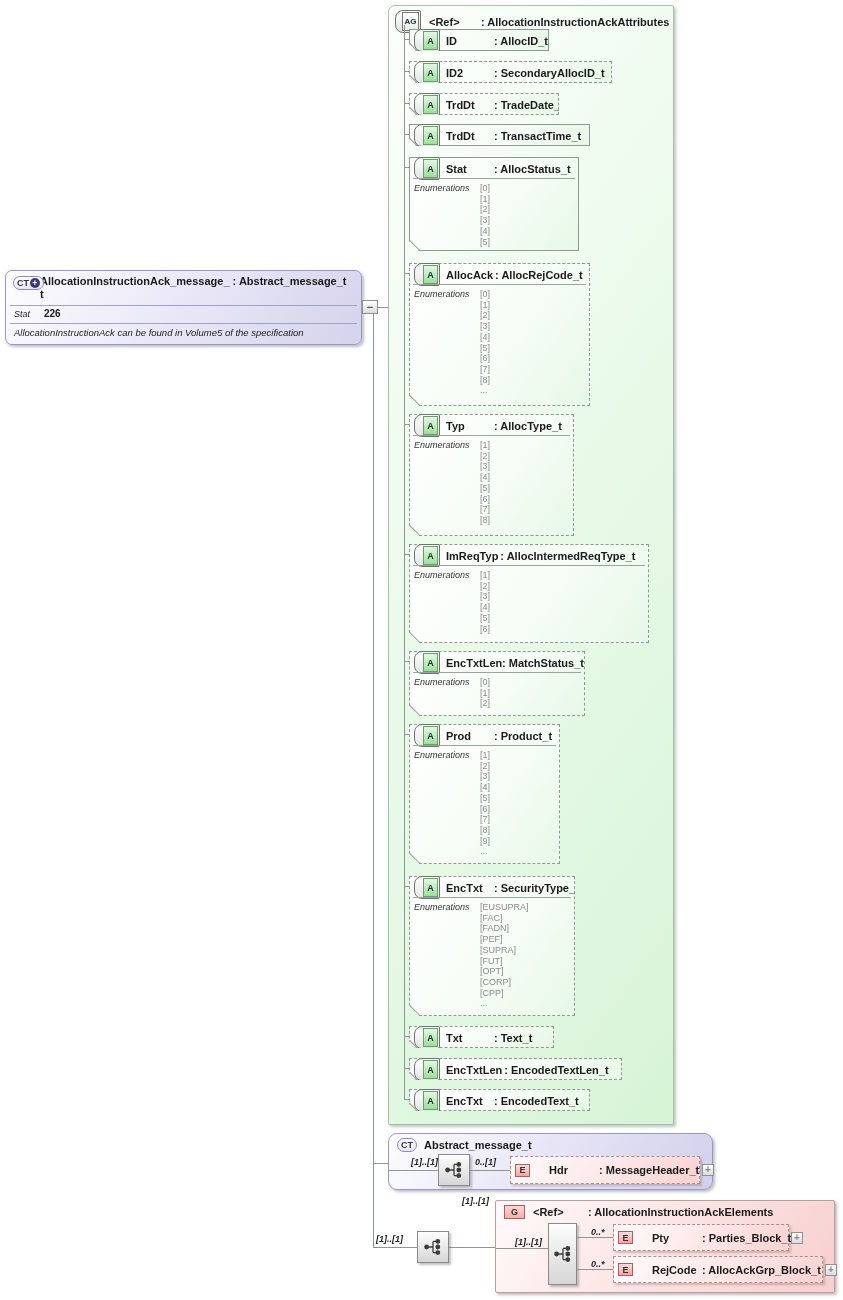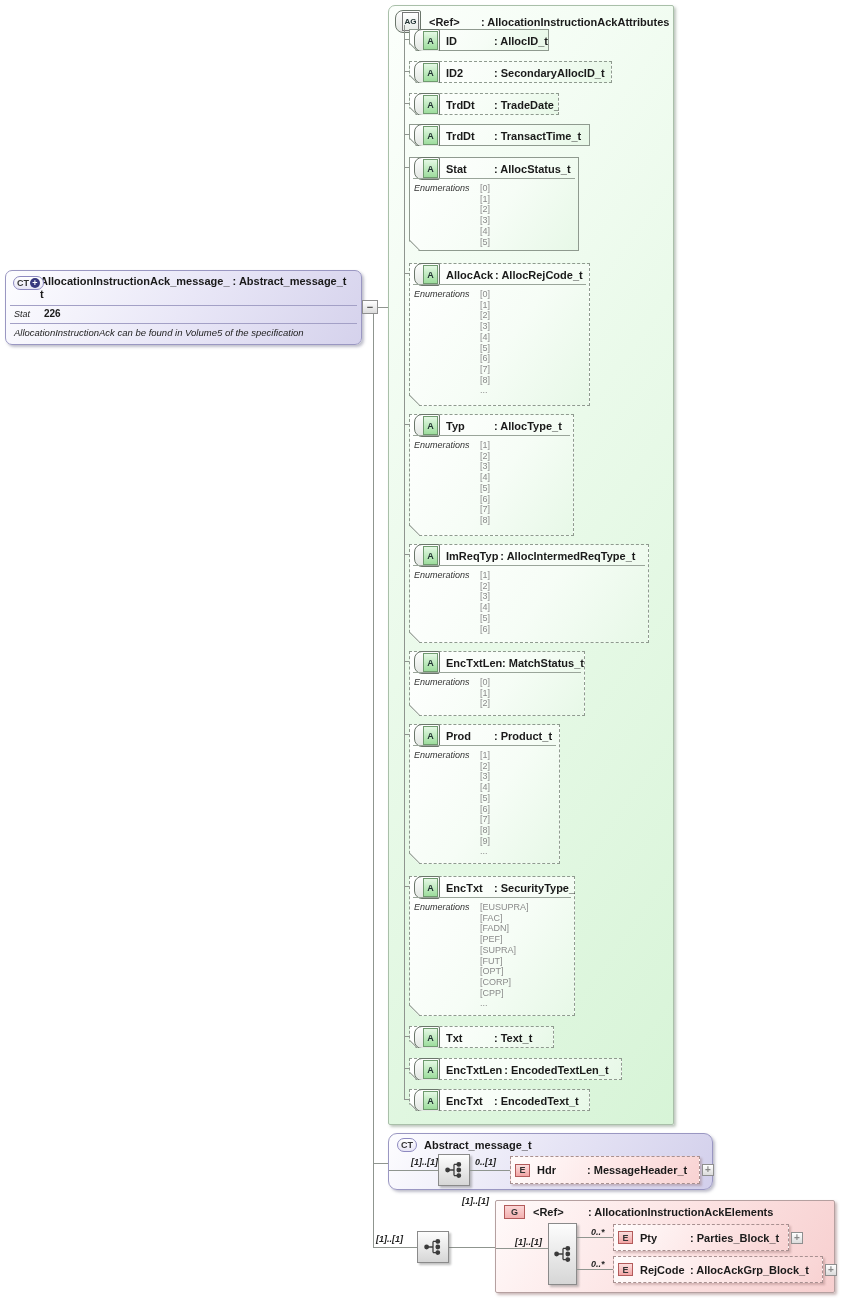--- a/index.html
+++ b/index.html
@@ -87,21 +87,21 @@
     font-size:11px;font-weight:bold;white-space:nowrap}
 
   
   .el-box{position:absolute;border:1px dashed #a89090;
     background:linear-gradient(125deg,#fffcfc 0%,#fde8e8 50%,#f8d2d2 100%);
     box-shadow:1.5px 1.5px 2px rgba(140,100,100,.35);
     display:flex;align-items:center;padding-left:4px;font-size:11px;font-weight:bold;white-space:nowrap}
   .el-box .eicon{flex:0 0 15px;width:15px;height:13px;border:1px solid #b35b5b;
     background:linear-gradient(#fbdede,#f2a5a5);font-size:9px;font-weight:bold;color:#333;
     display:flex;align-items:center;justify-content:center}
-  .el-box .nm{margin-left:7px;min-width:50px}
+  .el-box .nm{margin-left:19px;min-width:50px}
 
   
   .grp-box{position:absolute;left:495px;top:1200px;width:340px;height:93px;
     border:1px solid #b5a0a0;border-radius:2px;
     background:linear-gradient(125deg,#fffafa 0%,#fce3e3 50%,#f7cfcf 100%);
     box-shadow:2px 2px 3px rgba(140,100,100,.45)}
   .grp-head{position:absolute;left:8px;top:4px;display:flex;align-items:center;font-size:11px;font-weight:bold;white-space:nowrap}
   .grp-head .gicon{width:21px;height:14px;border:1px solid #b35b5b;background:linear-gradient(#fbd6d6,#f3b0b0);
     font-size:9px;display:flex;align-items:center;justify-content:center;color:#333}
   .grp-head .reflbl{display:inline-block;width:55px;margin-left:8px}

